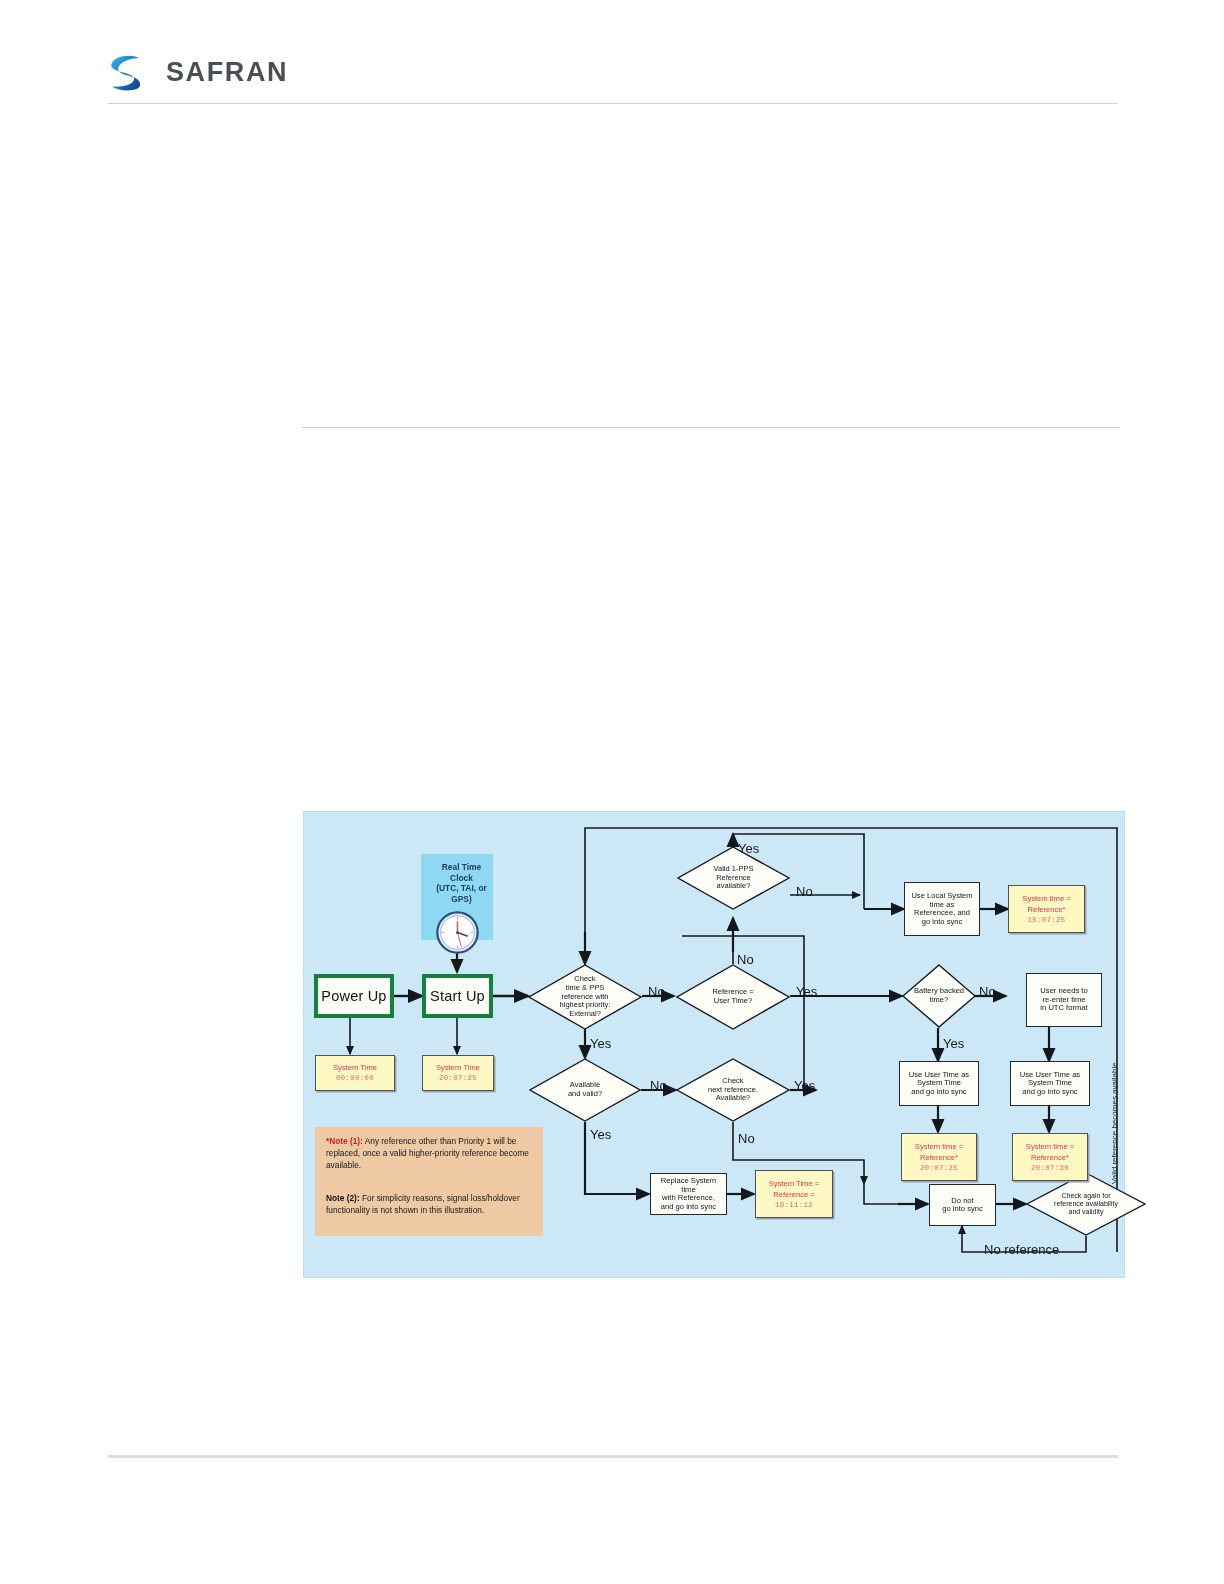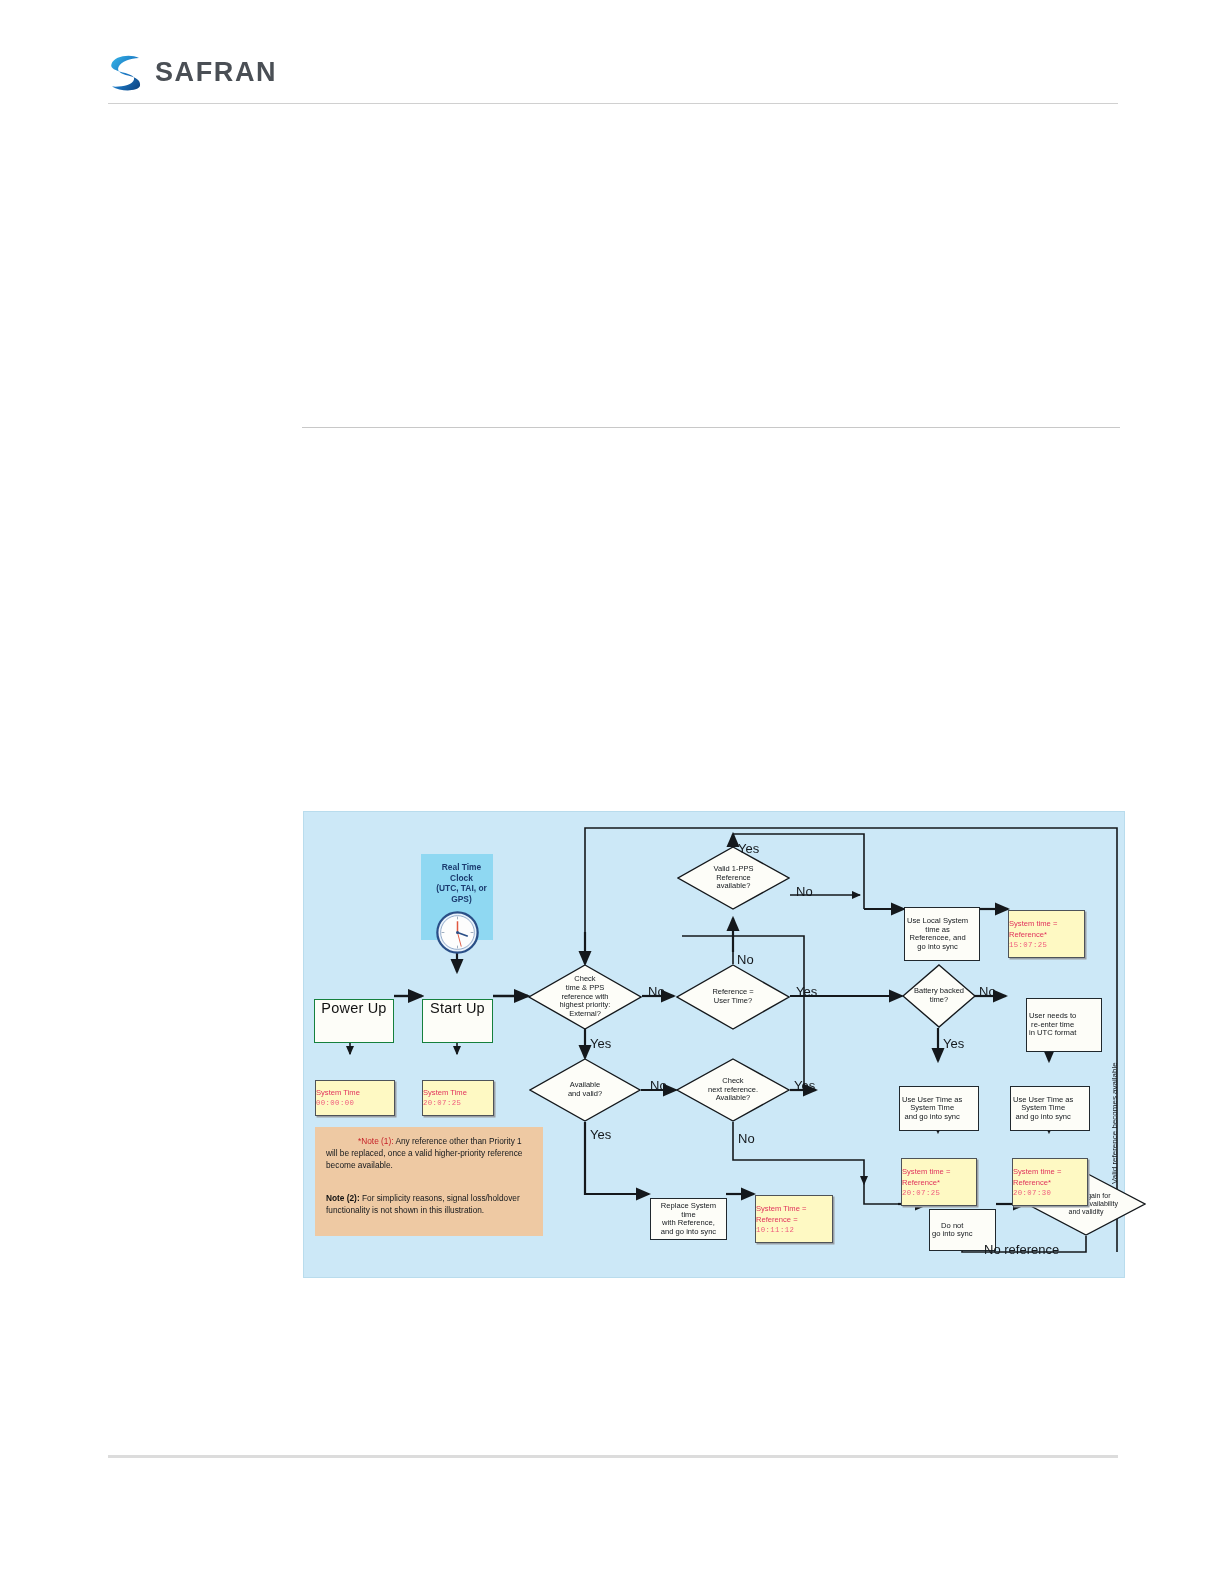--- a/index.html
+++ b/index.html
@@ -19,21 +19,21 @@
   .page-header {
     position: absolute;
     left: 0; top: 0;
     width: 1224px; height: 104px;
   }
   .logo-wrap {
     position: absolute;
     left: 108px; top: 52px;
     display: flex;
     align-items: center;
-    gap: 7px;
+    gap: 18px;
   }
   .logo-mark {
     width: 40px; height: 40px;
     position: relative;
   }
   .logo-text {
     font-size: 27px;
     letter-spacing: 1.6px;
     font-weight: bold;
     color: #4a4f55;
@@ -71,37 +71,36 @@
   .flow-svg {
     position: absolute; left: 0; top: 0;
     width: 822px; height: 467px;
   }
 
   
   .node {
     position: absolute;
     box-sizing: border-box;
     display: flex;
-    align-items: flex-start;
+    align-items: center;
     justify-content: center;
     text-align: center;
     z-index: 5;
-    margin-top: 25px;
   }
   .box {
     background: #fdfdf8;
     border: 1px solid #20282e;
     color: #14181c;
     line-height: 1.12;
     font-size: 7.6px;
     padding: 2px;
   }
   .box-big {
     background: #fdfdf8;
-    border: 1px solid #15803d;
+    border: 4px solid #15803d;
     color: #111;
     font-size: 14.5px;
     letter-spacing: .2px;
   }
   .tbox {
     background: #fef9c3;
     border: 1px solid #4e5358;
     box-shadow: 1.5px 1.5px 0 #9aa0a6;
     color: #e0315c;
     font-size: 7.6px;
@@ -165,21 +164,21 @@
   .note {
     position: absolute;
     background: #eec9a3;
     z-index: 6;
     box-sizing: border-box;
     padding: 9px 11px 8px 11px;
     font-size: 8.3px;
     line-height: 1.42;
     color: #14181c;
   }
-  .note .n1 { color: #c62128; font-weight: normal; margin-left: 32px; }
+  .note .n1 { color: #c62128; font-weight: bold; }
   .note .n2 { font-weight: bold; color:#111; }
   .note p { margin: 0; }
   .note p.second { margin-top: 22px; }
 
   
   .elabel {
     position: absolute;
     font-size: 13px;
     color: #14181c;
     z-index: 7;

